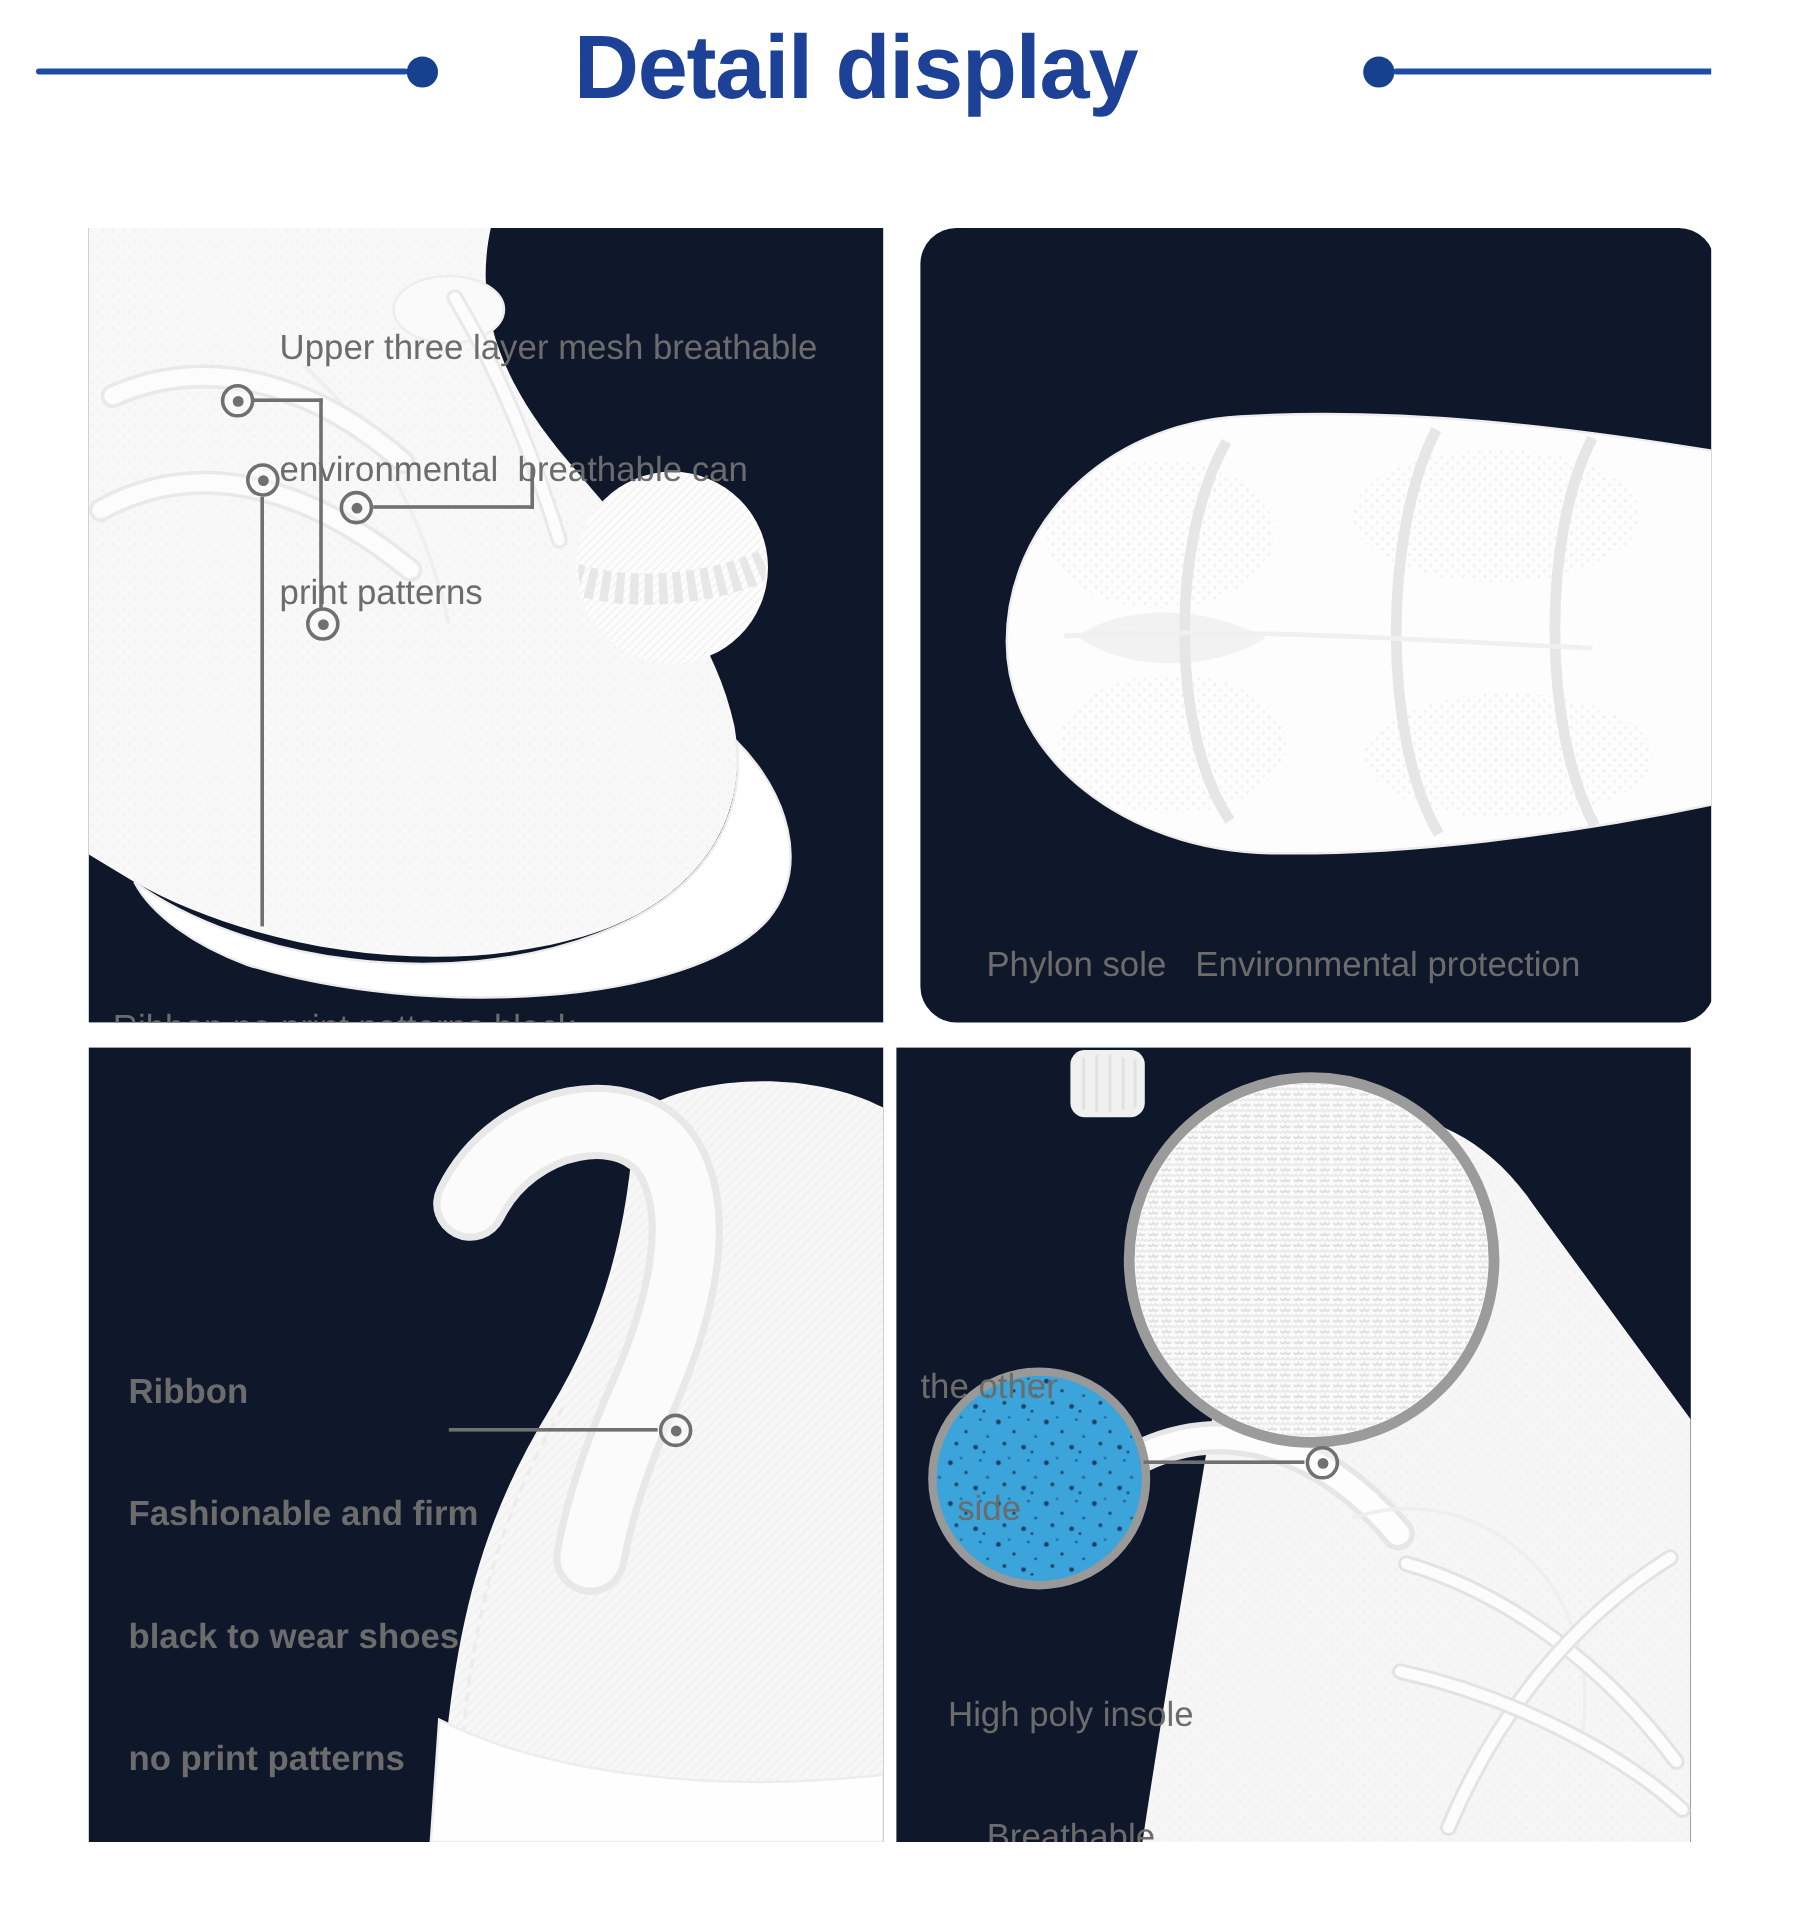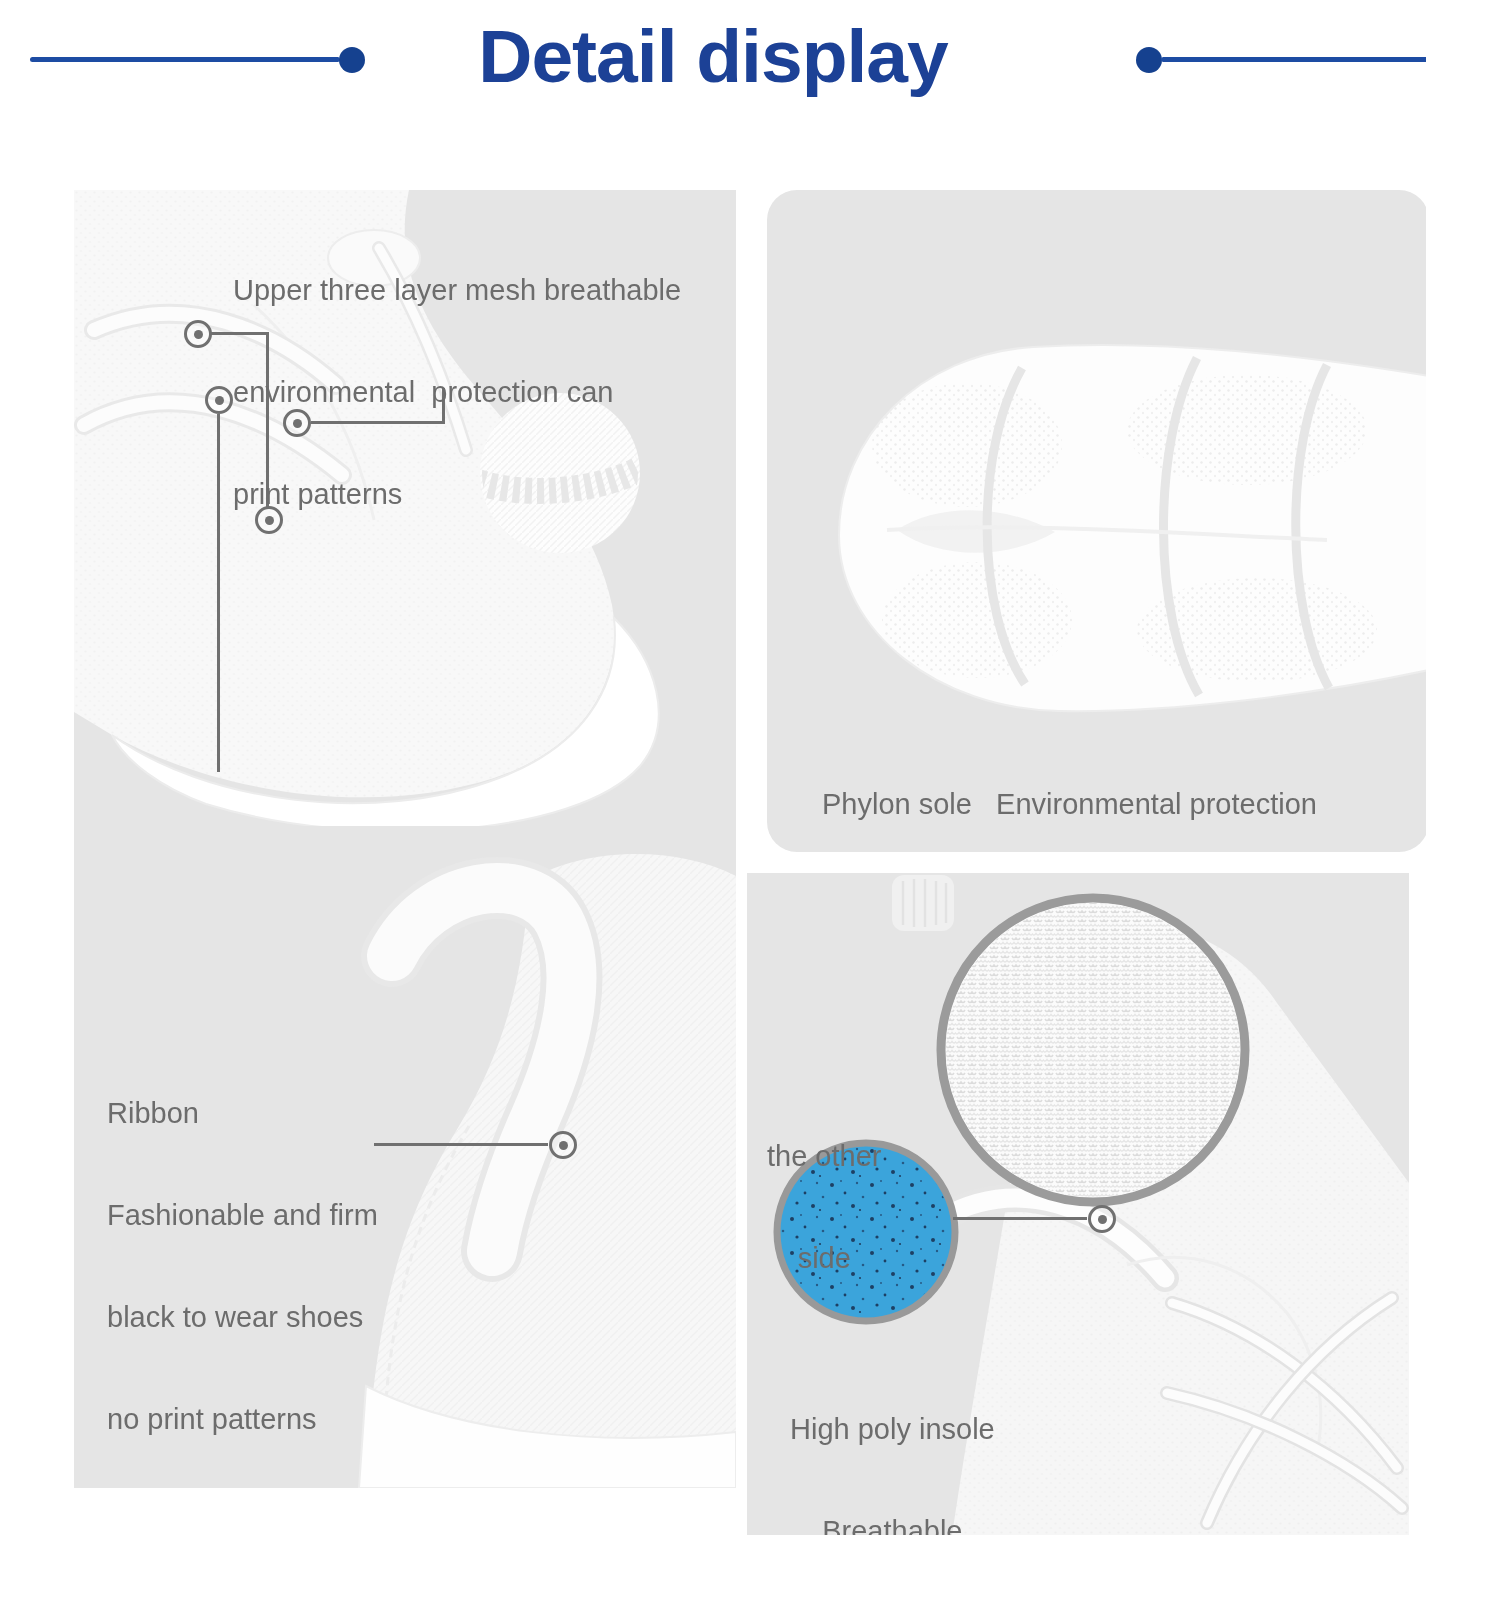--- a/index.html
+++ b/index.html
@@ -4,21 +4,21 @@
 <style>
   html,body{margin:0;padding:0;background:#fff;}
   .page{position:relative;width:1426px;height:1600px;background:#ffffff;
         font-family:"Liberation Sans",sans-serif;overflow:hidden;}
   
   .title{position:absolute;left:0;top:0;width:100%;text-align:center;
          font-size:75px;line-height:112px;font-weight:bold;color:#1c4196;letter-spacing:-1px;}
   .deco-line{position:absolute;height:5px;background:#1d4ca3;border-radius:3px;top:57px;}
   .deco-dot{position:absolute;width:26px;height:26px;border-radius:50%;background:#15418f;top:47px;}
   
-  .panel{position:absolute;width:662px;height:662px;background:#e5e5e5;overflow:hidden;}
+  .panel{position:absolute;width:662px;height:662px;background:#0f172a;overflow:hidden;}
   .panel svg{position:absolute;left:0;top:0;}
   
   .note{position:absolute;color:#6c6c6c;font-size:29px;line-height:34px;white-space:pre;}
   .note div{white-space:pre;}
   .ln{position:absolute;background:#707070;}
   .mk{position:absolute;width:22px;height:22px;border:3px solid #707070;border-radius:50%;
       background:rgba(255,255,255,.3);box-sizing:content-box;}
   .mk::after{content:"";position:absolute;left:50%;top:50%;width:9px;height:9px;margin:-4.5px 0 0 -4.5px;
       background:#707070;border-radius:50%;}
 </style>
@@ -75,21 +75,21 @@
     <div class="ln" style="left:368px;top:198px;width:3px;height:36px;"></div>
     <div class="ln" style="left:237px;top:231px;width:134px;height:3px;"></div>
 
     <div class="mk" style="left:110px;top:130px;"></div>
     <div class="mk" style="left:131px;top:196px;"></div>
     <div class="mk" style="left:209px;top:219px;"></div>
     <div class="mk" style="left:181px;top:316px;"></div>
 
     <div class="note" style="left:159px;top:15px;">
       <div>Upper three layer mesh breathable</div>
-      <div>environmental  protection can</div>
+      <div>environmental  breathable can</div>
       <div>print patterns</div>
     </div>
     <div class="note" style="left:20px;top:582px;">
       <div>Ribbon no print patterns,black</div>
       
     </div>
   </div>
 
   <div class="panel" style="left:767px;top:190px;border-radius:30px;">
     <svg width="662" height="662" viewBox="0 0 662 662">
@@ -112,21 +112,21 @@
       <path d="M430,168 C385,255 385,425 432,505" stroke="#e6e6e6" stroke-width="9" fill="none"></path>
       <path d="M560,175 C518,255 518,418 562,498" stroke="#e6e6e6" stroke-width="9" fill="none"></path>
       <path d="M120,340 C260,332 420,344 560,350" stroke="#f0f0f0" stroke-width="4" fill="none"></path>
     </svg>
     <div class="note" style="left:55px;top:529px;">
       <div>Phylon sole   Environmental protection</div>
       
     </div>
   </div>
 
-  <div class="panel" style="left:74px;top:826px;">
+  <div class="panel" style="left:74px;top:873px;font-weight:bold;">
     <svg width="662" height="662" viewBox="0 0 662 662">
       <defs>
         <pattern id="fab3" width="8" height="8" patternUnits="userSpaceOnUse">
           <rect width="8" height="8" fill="#f7f7f7"></rect>
           <path d="M0,8 L8,0" stroke="#f0f0f0" stroke-width="1.3" fill="none"></path>
         </pattern>
       </defs>
 
       <path d="M455,55 C450,150 430,225 385,300 C330,390 300,480 292,662 L662,662 L662,50 C600,18 505,22 455,55 Z" fill="url(#fab3)"></path>
 

